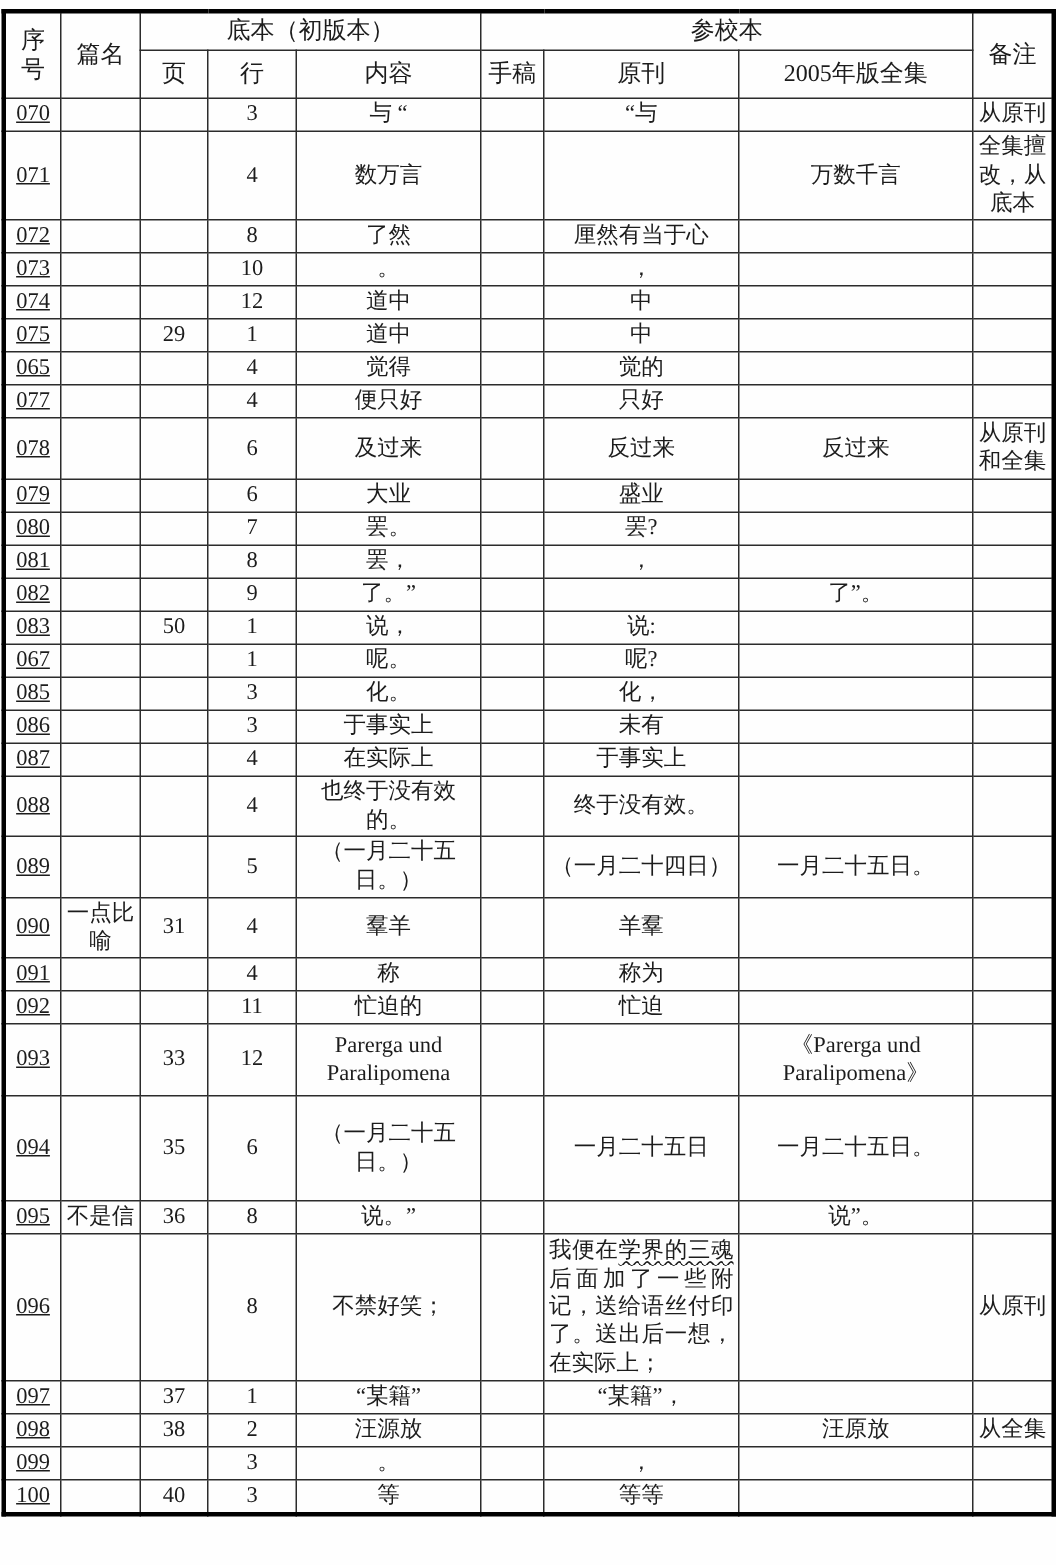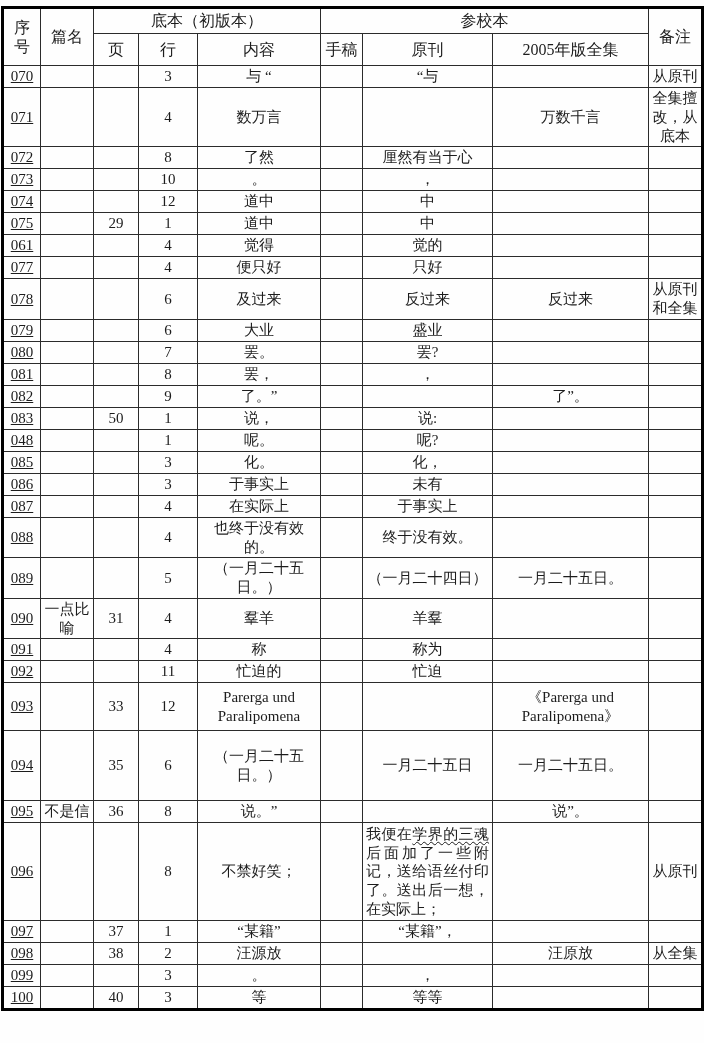--- a/index.html
+++ b/index.html
@@ -187,21 +187,21 @@
           <td class="cell-title"></td>
           <td class="cell-page">29</td>
           <td class="cell-line">1</td>
           <td class="cell-content">道中</td>
           <td class="cell-manuscript"></td>
           <td class="cell-original">中</td>
           <td class="cell-quanji"></td>
           <td class="cell-note"></td>
         </tr>
         <tr>
-          <td class="cell-serial">061</td>
+          <td class="cell-serial">065</td>
           <td class="cell-title"></td>
           <td class="cell-page"></td>
           <td class="cell-line">4</td>
           <td class="cell-content">觉得</td>
           <td class="cell-manuscript"></td>
           <td class="cell-original">觉的</td>
           <td class="cell-quanji"></td>
           <td class="cell-note"></td>
         </tr>
         <tr>
@@ -275,21 +275,21 @@
           <td class="cell-title"></td>
           <td class="cell-page">50</td>
           <td class="cell-line">1</td>
           <td class="cell-content">说，</td>
           <td class="cell-manuscript"></td>
           <td class="cell-original">说:</td>
           <td class="cell-quanji"></td>
           <td class="cell-note"></td>
         </tr>
         <tr>
-          <td class="cell-serial">048</td>
+          <td class="cell-serial">067</td>
           <td class="cell-title"></td>
           <td class="cell-page"></td>
           <td class="cell-line">1</td>
           <td class="cell-content">呢。</td>
           <td class="cell-manuscript"></td>
           <td class="cell-original">呢?</td>
           <td class="cell-quanji"></td>
           <td class="cell-note"></td>
         </tr>
         <tr>

